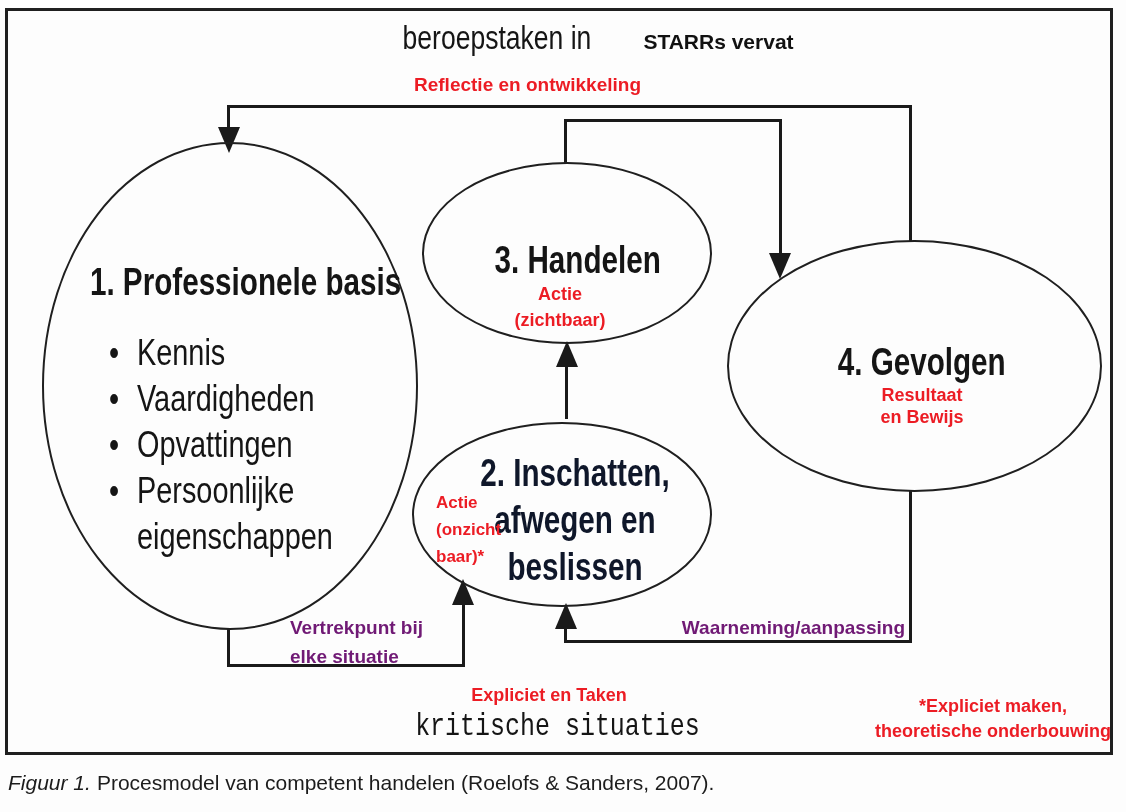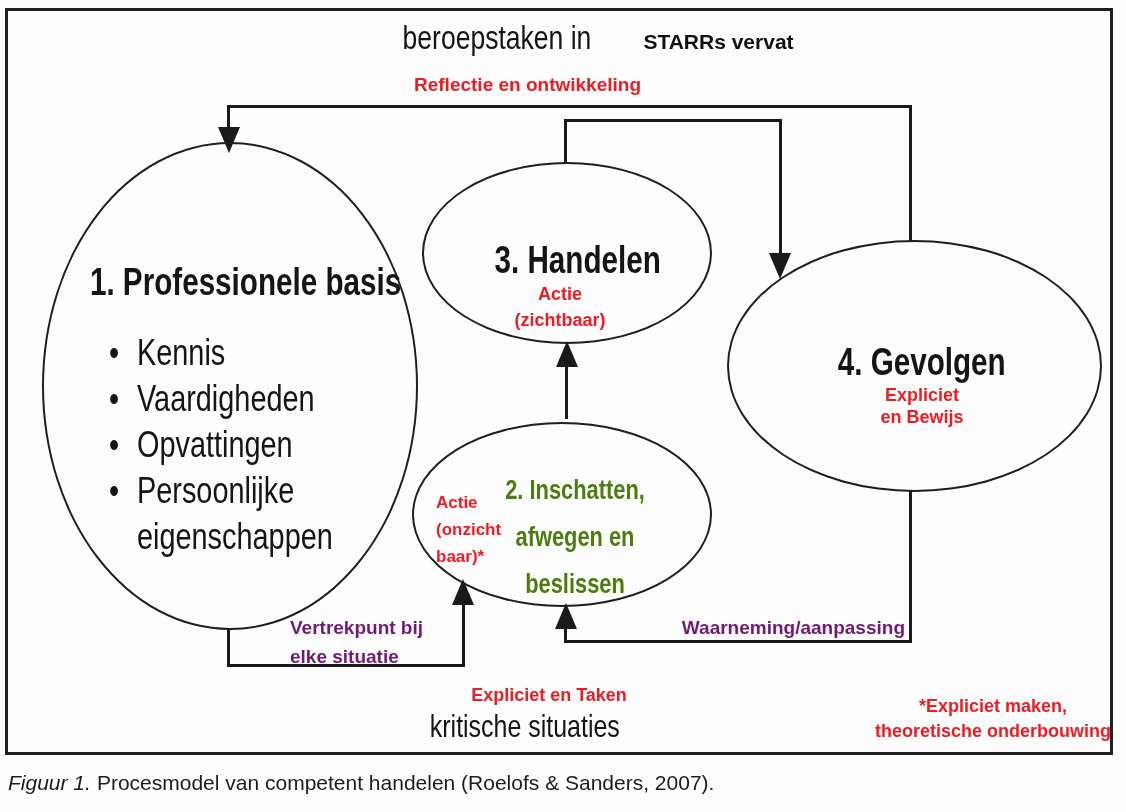--- a/index.html
+++ b/index.html
@@ -50,31 +50,31 @@
   .title-sub{font-size:21px;font-weight:700;color:#111;margin-left:25px;}
   .red{color:#ec1c24;font-weight:700;}
   .green{color:#701a75;font-weight:700;}
   .lbl-reflectie{left:414px;top:74px;width:300px;font-size:19px;text-align:left;}
   .e1-title{left:46px;top:262px;width:380px;}
   .e1-bullets{left:98px;top:330px;width:360px;transform:scaleX(0.78);transform-origin:0 0;
               font-size:37px;font-weight:400;color:#151515;}
   .brow{display:flex;line-height:46px;}
   .bdot{width:50px;padding-left:14px;box-sizing:border-box;flex:none;}
   .btxt{max-width:285px;}
-  .e2-lines{left:445px;top:466px;width:260px;font-size:28px;font-weight:700;color:#4d7c0f;line-height:47px;text-align:center;}
+  .e2-lines{left:445px;top:450px;width:260px;font-size:38px;font-weight:700;color:#0f172a;line-height:47px;text-align:center;}
   .e2-lines .nx{display:block;}
   .e2-note{left:436px;top:489px;width:120px;font-size:17px;line-height:27px;text-align:left;}
   .e3-title{left:438px;top:240px;width:280px;}
   .e3-note{left:427px;top:281px;width:266px;font-size:18px;line-height:26px;text-align:center;}
   .e4-title{left:737px;top:342px;width:370px;}
   .e4-note{left:737px;top:384px;width:370px;font-size:18px;line-height:22px;text-align:center;}
   .lbl-vertrekpunt{left:290px;top:613px;width:200px;font-size:19px;line-height:29px;text-align:left;}
   .lbl-waarneming{left:640px;top:617px;width:265px;font-size:19px;text-align:right;}
   .lbl-situaties{left:424px;top:685px;width:250px;font-size:18px;text-align:center;}
-  .lbl-kritische{left:375px;top:708px;width:300px;font-size:32px;font-weight:400;color:#151515;text-align:center;}
+  .lbl-kritische{left:375px;top:708px;width:300px;font-size:32px;font-weight:400;color:#151515;text-align:center;font-family:Liberation Mono, monospace;}
   .lbl-expliciet{left:868px;top:694px;width:250px;font-size:18px;line-height:25px;text-align:center;}
   .caption{left:8px;top:771px;width:1100px;font-size:21px;color:#1c1c1c;}
   .caption .fig{font-style:italic;}
   .caption .cap-text{margin-left:6px;}
 </style>
 </head>
 <body>
 
 <div class="page">
 
@@ -137,21 +137,21 @@
   </div>
   <div class="txt e3-note red">
     <div>Actie</div>
     <div>(zichtbaar)</div>
   </div>
 
   <div class="txt e4-title center">
     <span class="big nx">4. Gevolgen</span>
   </div>
   <div class="txt e4-note red">
-    <div>Expliciet</div>
+    <div>Resultaat</div>
     <div>en Bewijs</div>
   </div>
 
   <div class="txt e2-lines">
     <span class="nx">2. Inschatten,</span>
     <span class="nx">afwegen en</span>
     <span class="nx">beslissen</span>
   </div>
   <div class="txt e2-note red">
     <div>Actie</div>

